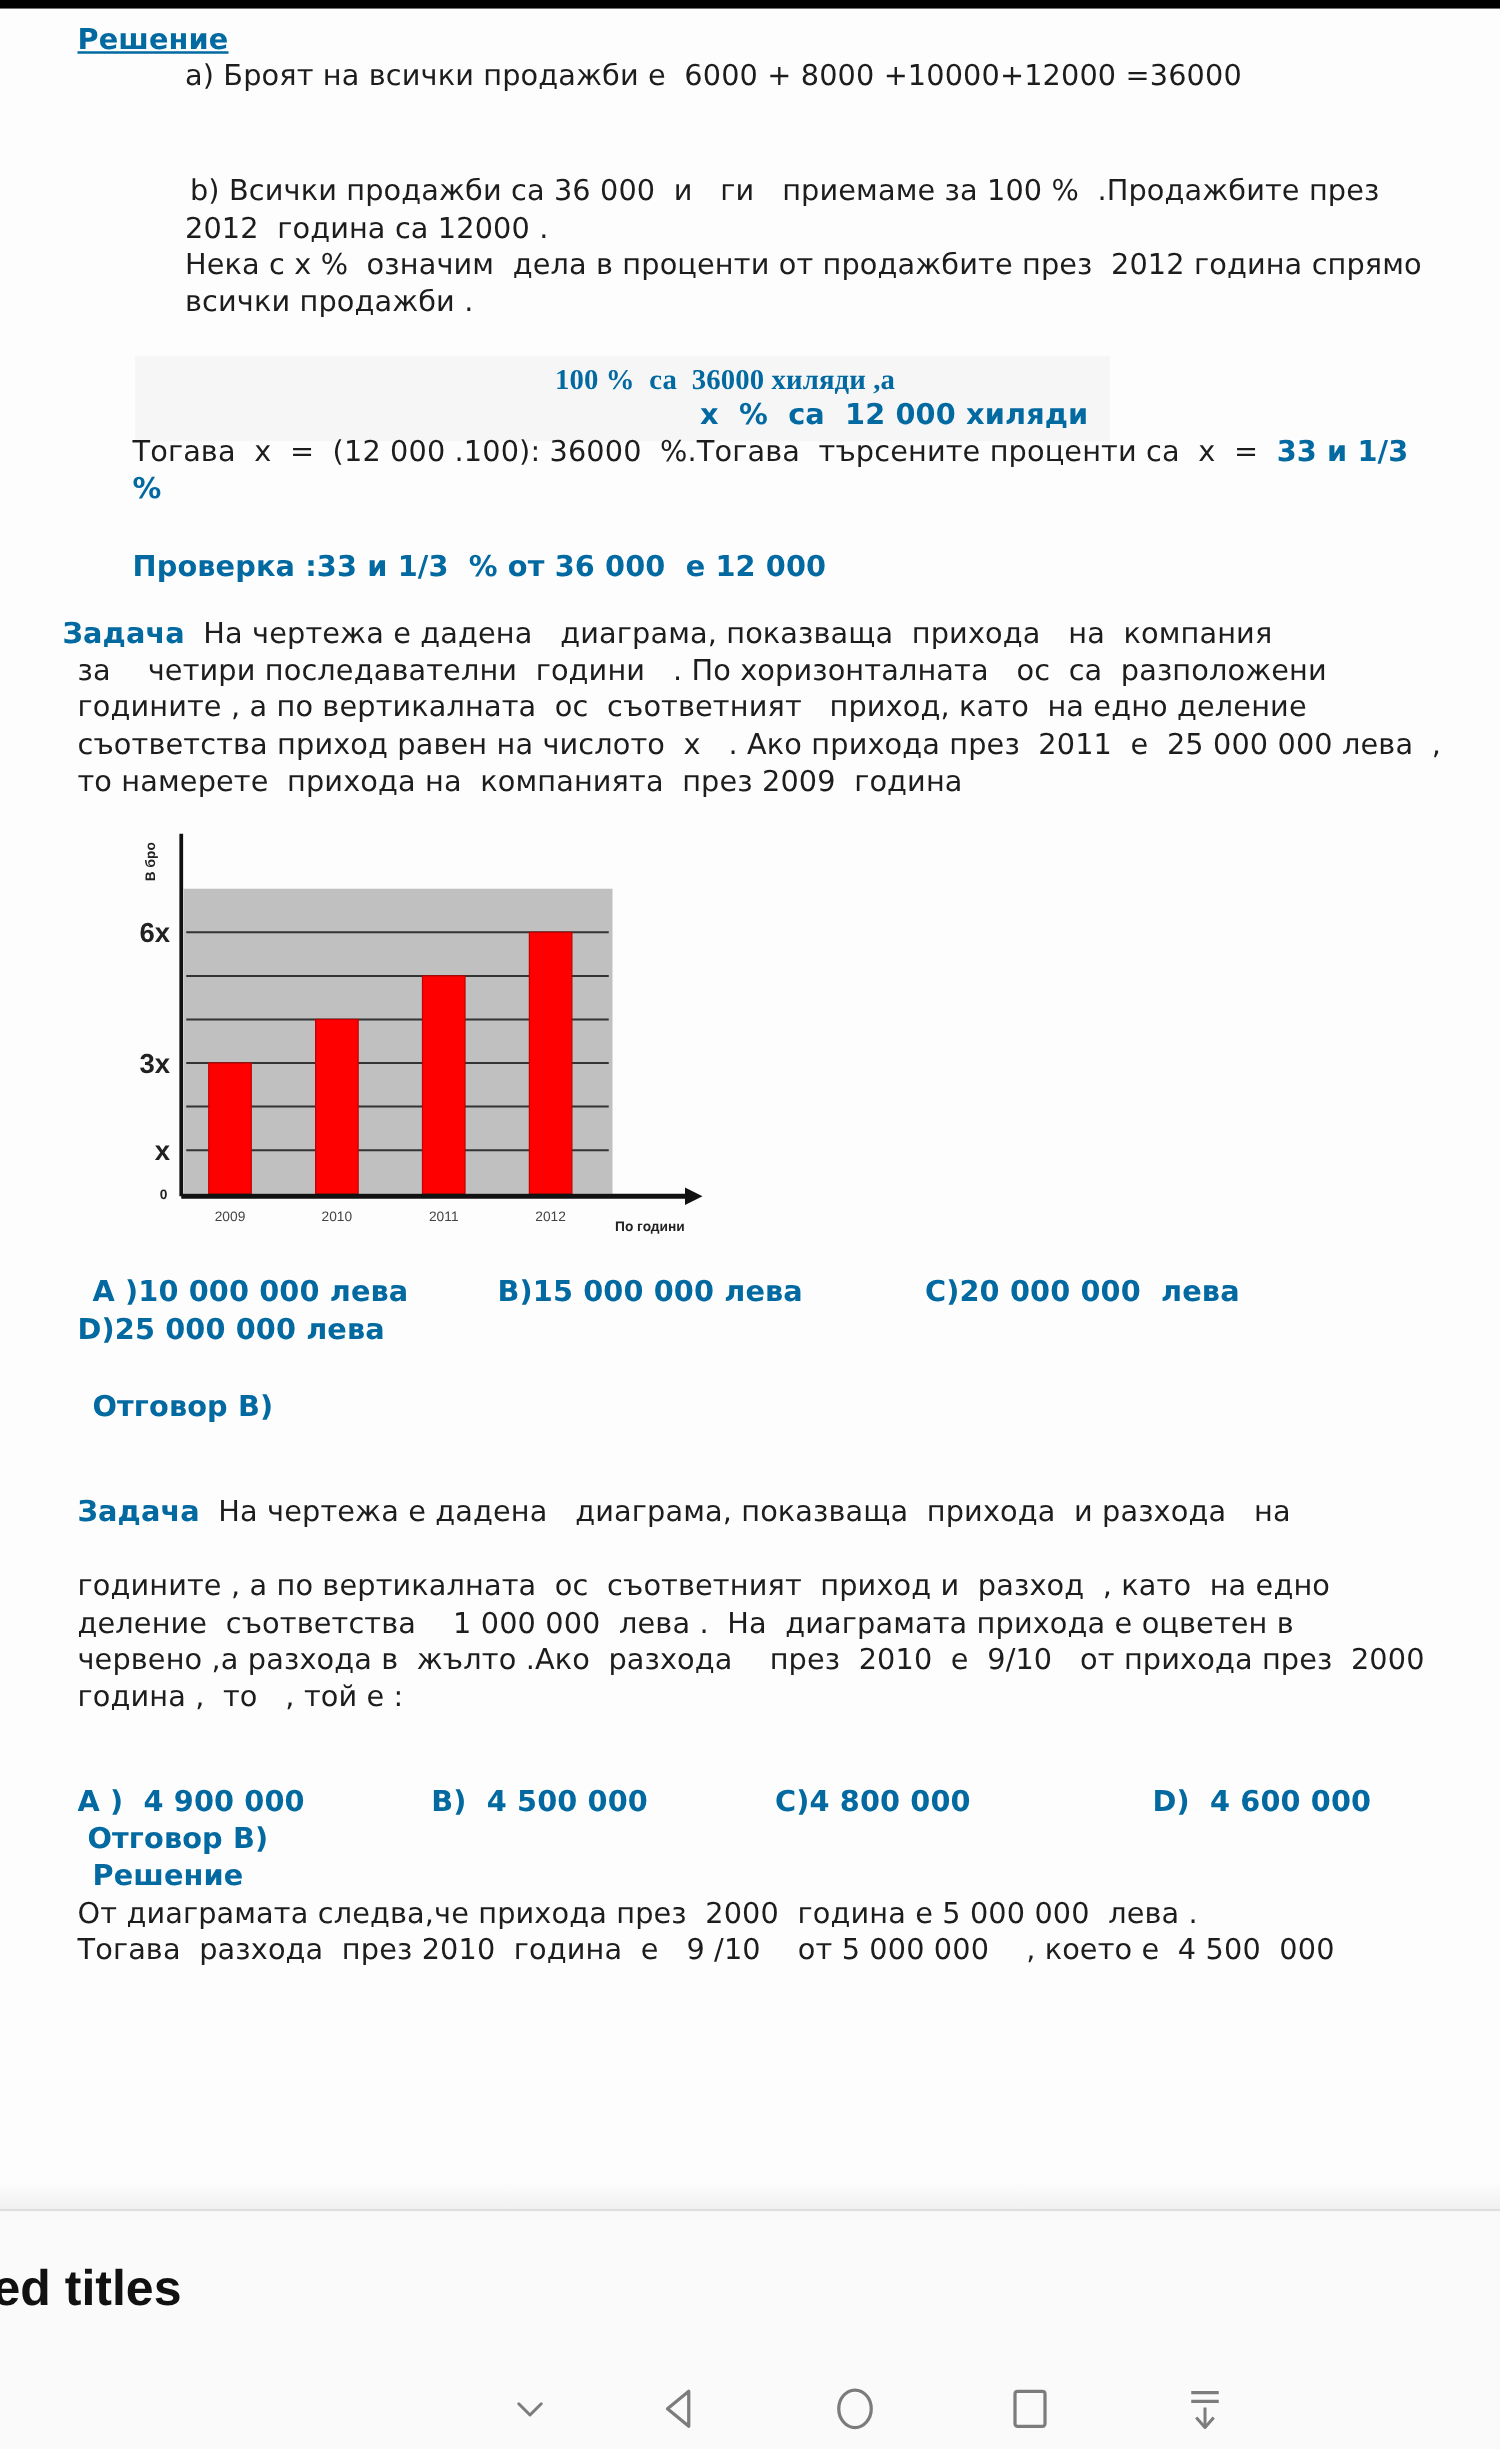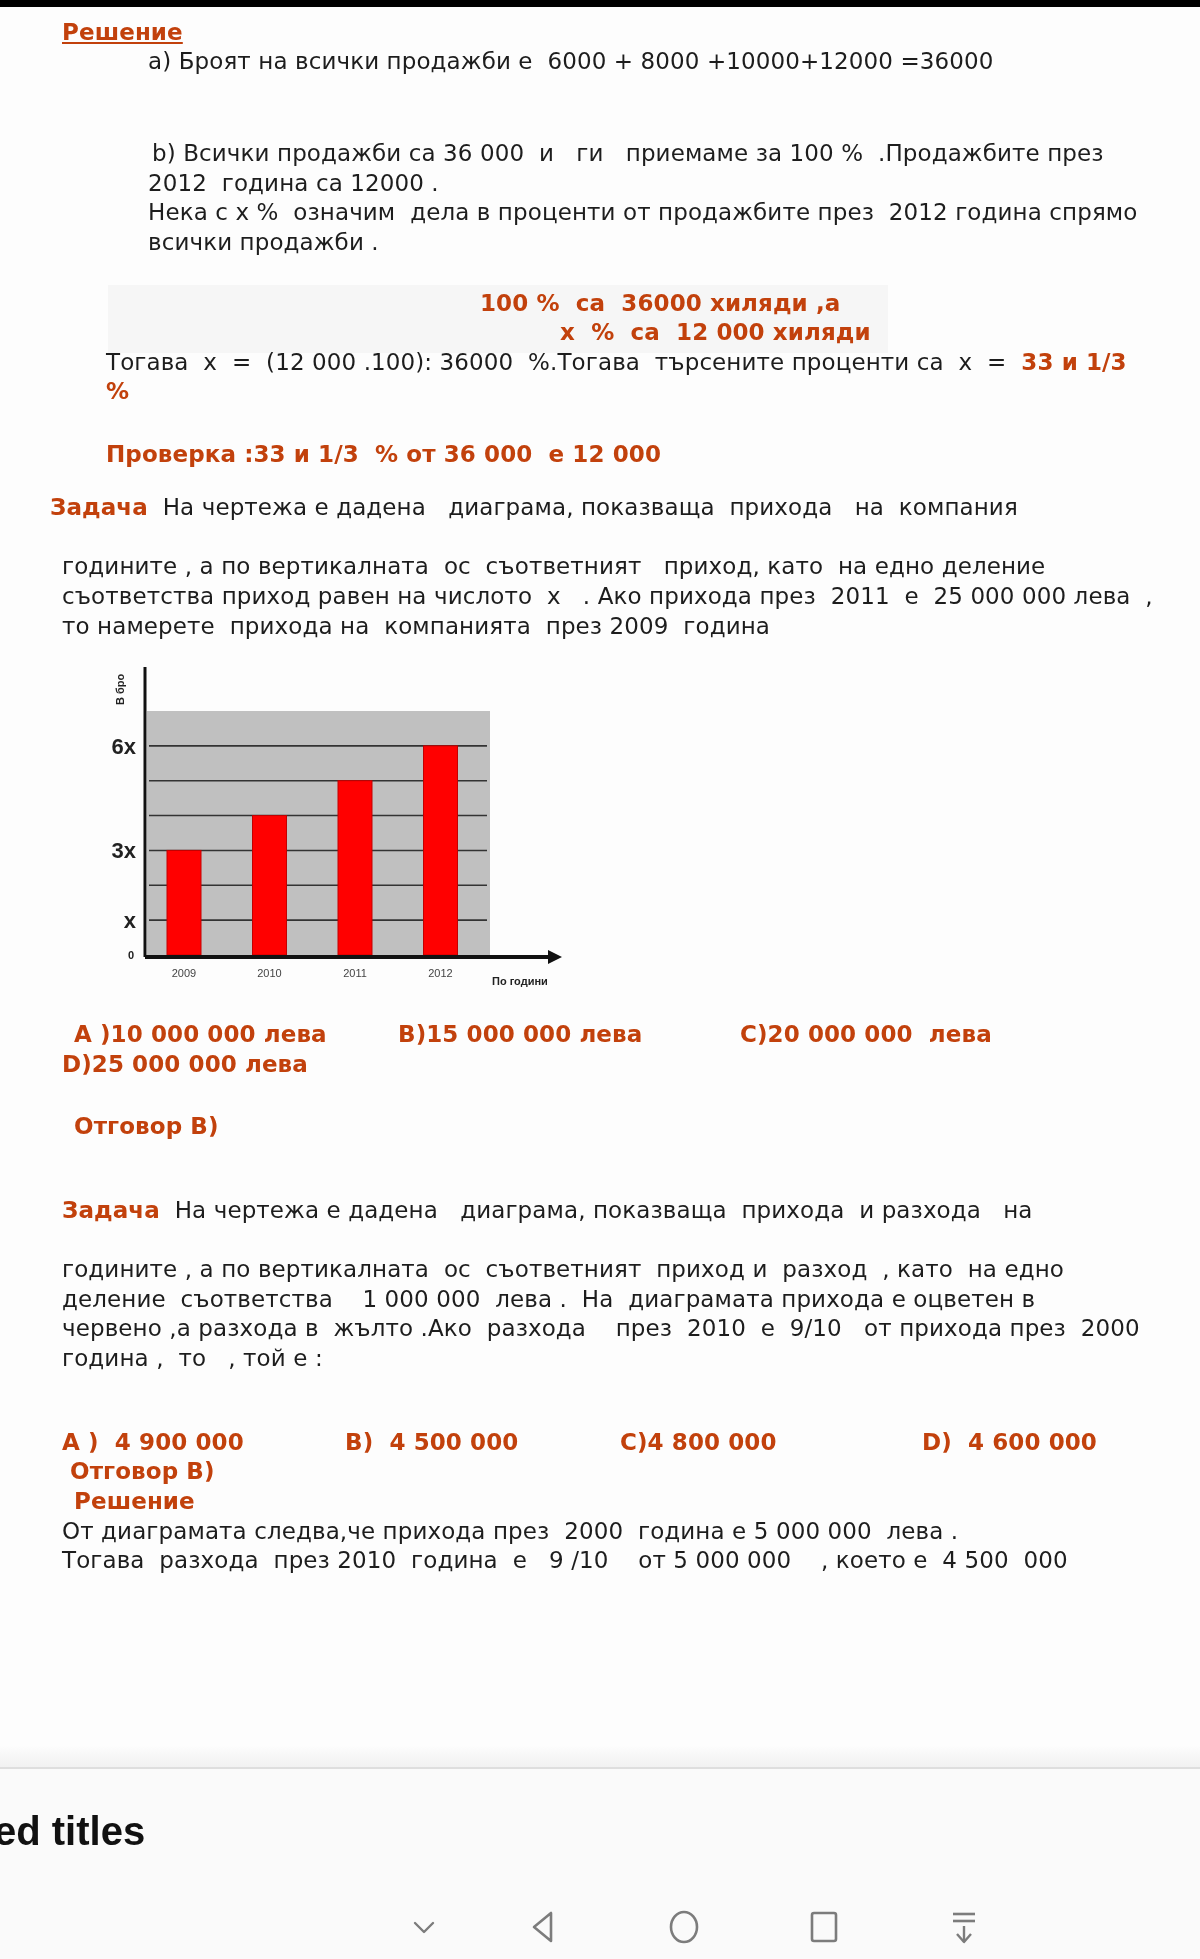--- a/index.html
+++ b/index.html
@@ -5,21 +5,21 @@
   html, body { margin: 0; padding: 0; }
   body {
     width: 1200px; height: 1959px; position: relative; overflow: hidden;
     background: #fdfdfd;
     font-family: "DejaVu Sans", sans-serif;
     color: #1a1a1a;
   }
   .topbar { position: absolute; left: 0; top: 0; width: 1200px; height: 7px; background: #000; }
   .doc { position: absolute; left: 0; top: 7px; width: 1200px; height: 1758px; background: #fdfdfd; }
   .t { position: absolute; white-space: pre; font-size: 23px; line-height: 29px; color: #1d1d1d; letter-spacing: 0.1px; }
-  .b { font-weight: bold; color: #c2410c; }
+  .b { font-weight: bold; color: #0369a1; }
   .u { text-decoration: underline; }
   .shade { position: absolute; left: 108px; top: 278px; width: 780px; height: 68px; background: #f6f6f6; }
 
   
   .chart { position: absolute; left: 90px; top: 650px; width: 500px; height: 360px; }
   .chart svg { width: 500px; height: 360px; display: block; }
 
   .sep-shadow { position: absolute; left: 0; top: 1745px; width: 1200px; height: 22px;
     background: linear-gradient(#fdfdfd, #f1f1f1); }
   .sep { position: absolute; left: 0; top: 1767px; width: 1200px; height: 2px; background: #dedede; }
@@ -37,27 +37,28 @@
 <div class="doc">
 
   <div class="t b u" style="left:62px; top:11px;">Решение</div>
   <div class="t" style="left:148px; top:40px;">a) Броят на всички продажби е  6000 + 8000 +10000+12000 =36000</div>
   <div class="t" style="left:152px; top:132px;">b) Всички продажби са 36 000  и   ги   приемаме за 100 %  .Продажбите през</div>
   <div class="t" style="left:148px; top:162px;">2012  година са 12000 .</div>
   <div class="t" style="left:148px; top:191px;">Нека с х %  означим  дела в проценти от продажбите през  2012 година спрямо</div>
   <div class="t" style="left:148px; top:221px;">всички продажби .</div>
 
   <div class="shade"></div>
-  <div class="t b" style="left:480px; top:282px;">100 %  са  36000 хиляди ,а</div>
+  <div class="t b" style="left:444px; top:282px;font-family:Liberation Serif, serif;">100 %  са  36000 хиляди ,а</div>
   <div class="t b" style="left:560px; top:311px;">х  %  са  12 000 хиляди</div>
   <div class="t" style="left:106px; top:341px;"><span>Тогава  х  =  (12 000 .100): 36000  %.Тогава  търсените проценти са  х  =  </span><span class="b">33 и 1/3</span></div>
   <div class="t b" style="left:106px; top:370px;">%</div>
   <div class="t b" style="left:106px; top:433px;">Проверка :33 и 1/3  % от 36 000  е 12 000</div>
 
   <div class="t" style="left:50px; top:486px;"><span class="b">Задача</span><span>  На чертежа е дадена   диаграма, показваща  прихода   на  компания</span></div>
+  <div class="t" style="left:62px; top:516px;">за    четири последавателни  години   . По хоризонталната   ос  са  разположени</div>
   <div class="t" style="left:62px; top:545px;">годините , а по вертикалната  ос  съответният   приход, като  на едно деление</div>
   <div class="t" style="left:62px; top:575px;">съответства приход равен на числото  х   . Ако прихода през  2011  е  25 000 000 лева  ,</div>
   <div class="t" style="left:62px; top:605px;">то намерете  прихода на  компанията  през 2009  година</div>
 
   <div class="chart">
     <svg id="chart-svg" viewBox="0 0 500 360">
       <rect id="plot-bg" fill="#c0c0c0" x="57" y="54" width="343" height="244"></rect>
       <g id="grid-g">
           <line x1="59" x2="397" y1="263.14285714285717" y2="263.14285714285717" stroke="#333" stroke-width="1.6"></line>
           <line x1="59" x2="397" y1="228.28571428571428" y2="228.28571428571428" stroke="#333" stroke-width="1.6"></line>

